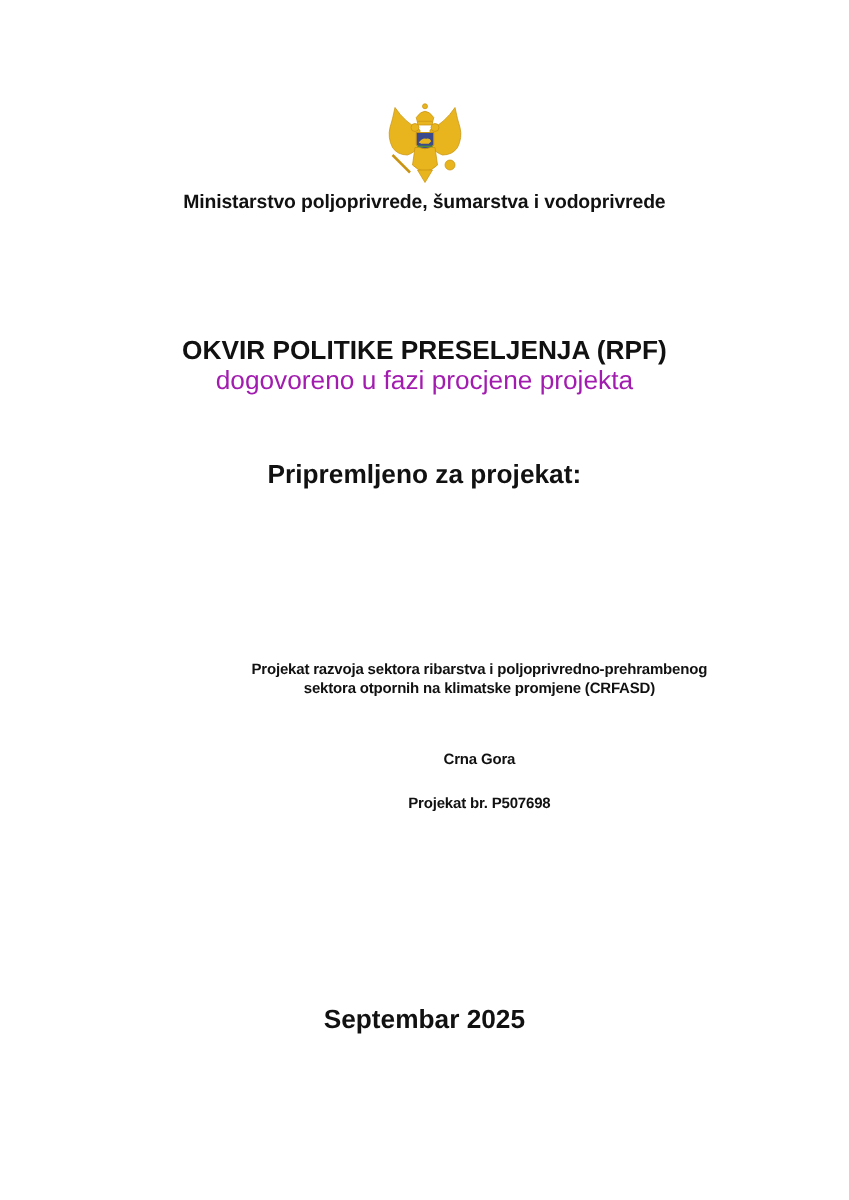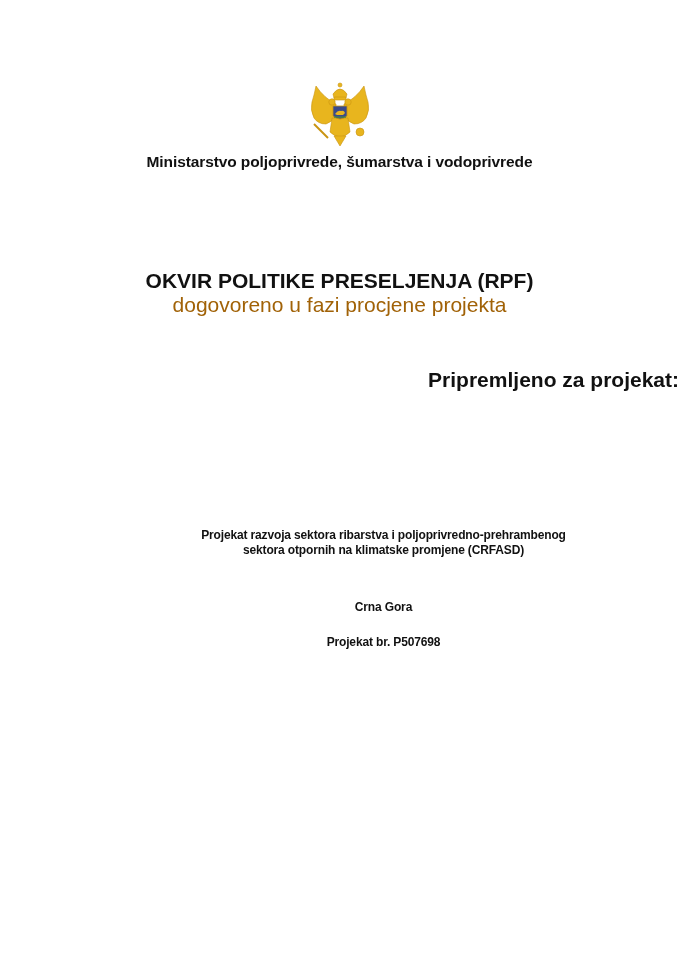--- a/index.html
+++ b/index.html
@@ -71,23 +71,24 @@
     </g>
 
     <path d="M27 26 L41 26 L41 36 Q34 42 27 36 Z" fill="#3A4A8C" stroke="#C99412" stroke-width="0.8"></path>
     <path d="M29 34 Q32 30 35 31 Q38 30 39 33 L37 35 L31 35 Z" fill="#E8B51E"></path>
     <rect x="28" y="36.5" width="12" height="1.2" fill="#4D8A3A"></rect>
   </svg>
 
   <div class="line bold ministry" style="top:152px;">Ministarstvo poljoprivrede, šumarstva i vodoprivrede</div>
 
   <div class="line bold" style="top:271px;">OKVIR POLITIKE PRESELJENJA (RPF)</div>
-  <div class="line subtitle" style="top:295px; color:#a16207;">dogovoreno u fazi procjene projekta</div>
+  <div class="line subtitle" style="top:295px; color:#a21caf;">dogovoreno u fazi procjene projekta</div>
 
-  <div class="line bold" style="top:370px;text-align:right;">Pripremljeno za projekat:</div>
+  <div class="line bold" style="top:370px;">Pripremljeno za projekat:</div>
 
   <div class="line bold project" style="top:525px;">Projekat razvoja sektora ribarstva i poljoprivredno-prehrambenog</div>
   <div class="line bold project" style="top:540px;text-align:center;">sektora otpornih na klimatske promjene (CRFASD)</div>
   <div class="line bold project" style="top:597px;">Crna Gora</div>
   <div class="line bold project" style="top:632px;">Projekat br. P507698</div>
 
+  <div class="line bold" style="top:806px;">Septembar 2025</div>
 
 </div>
 
 </body></html>

